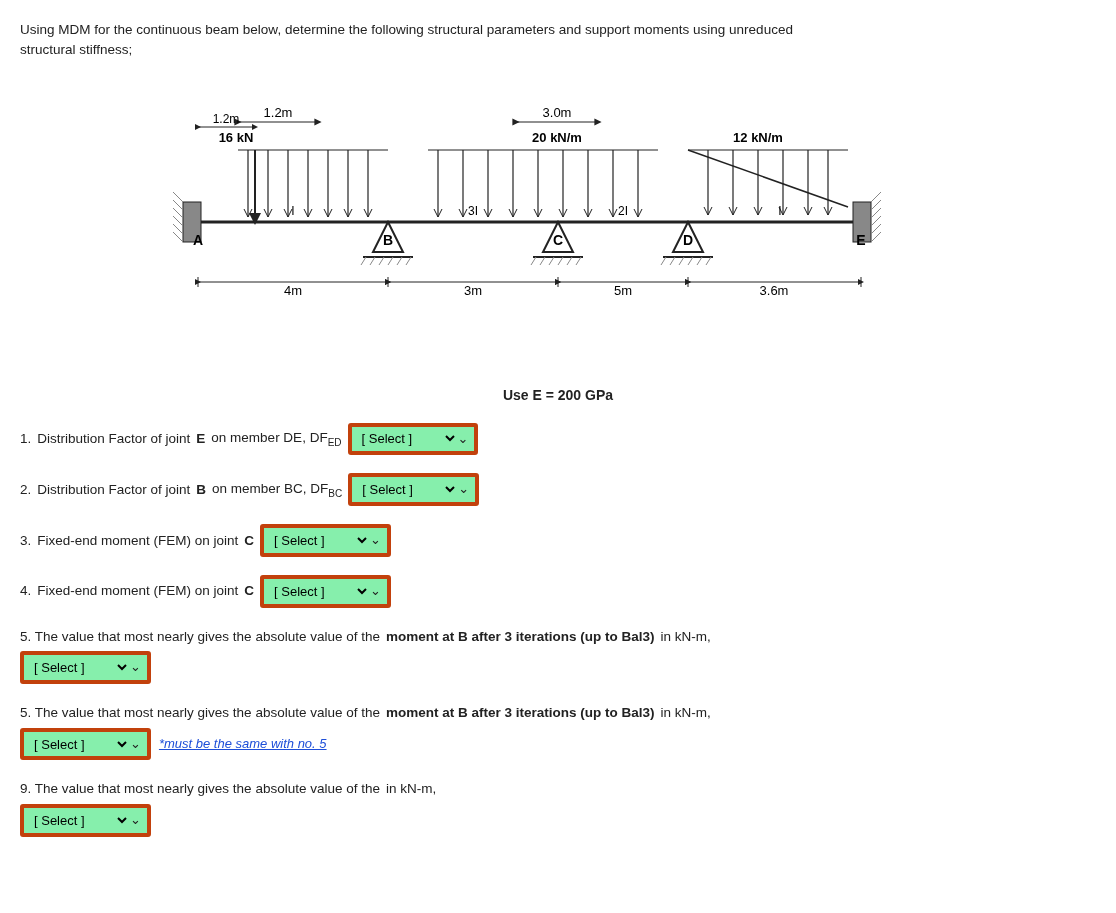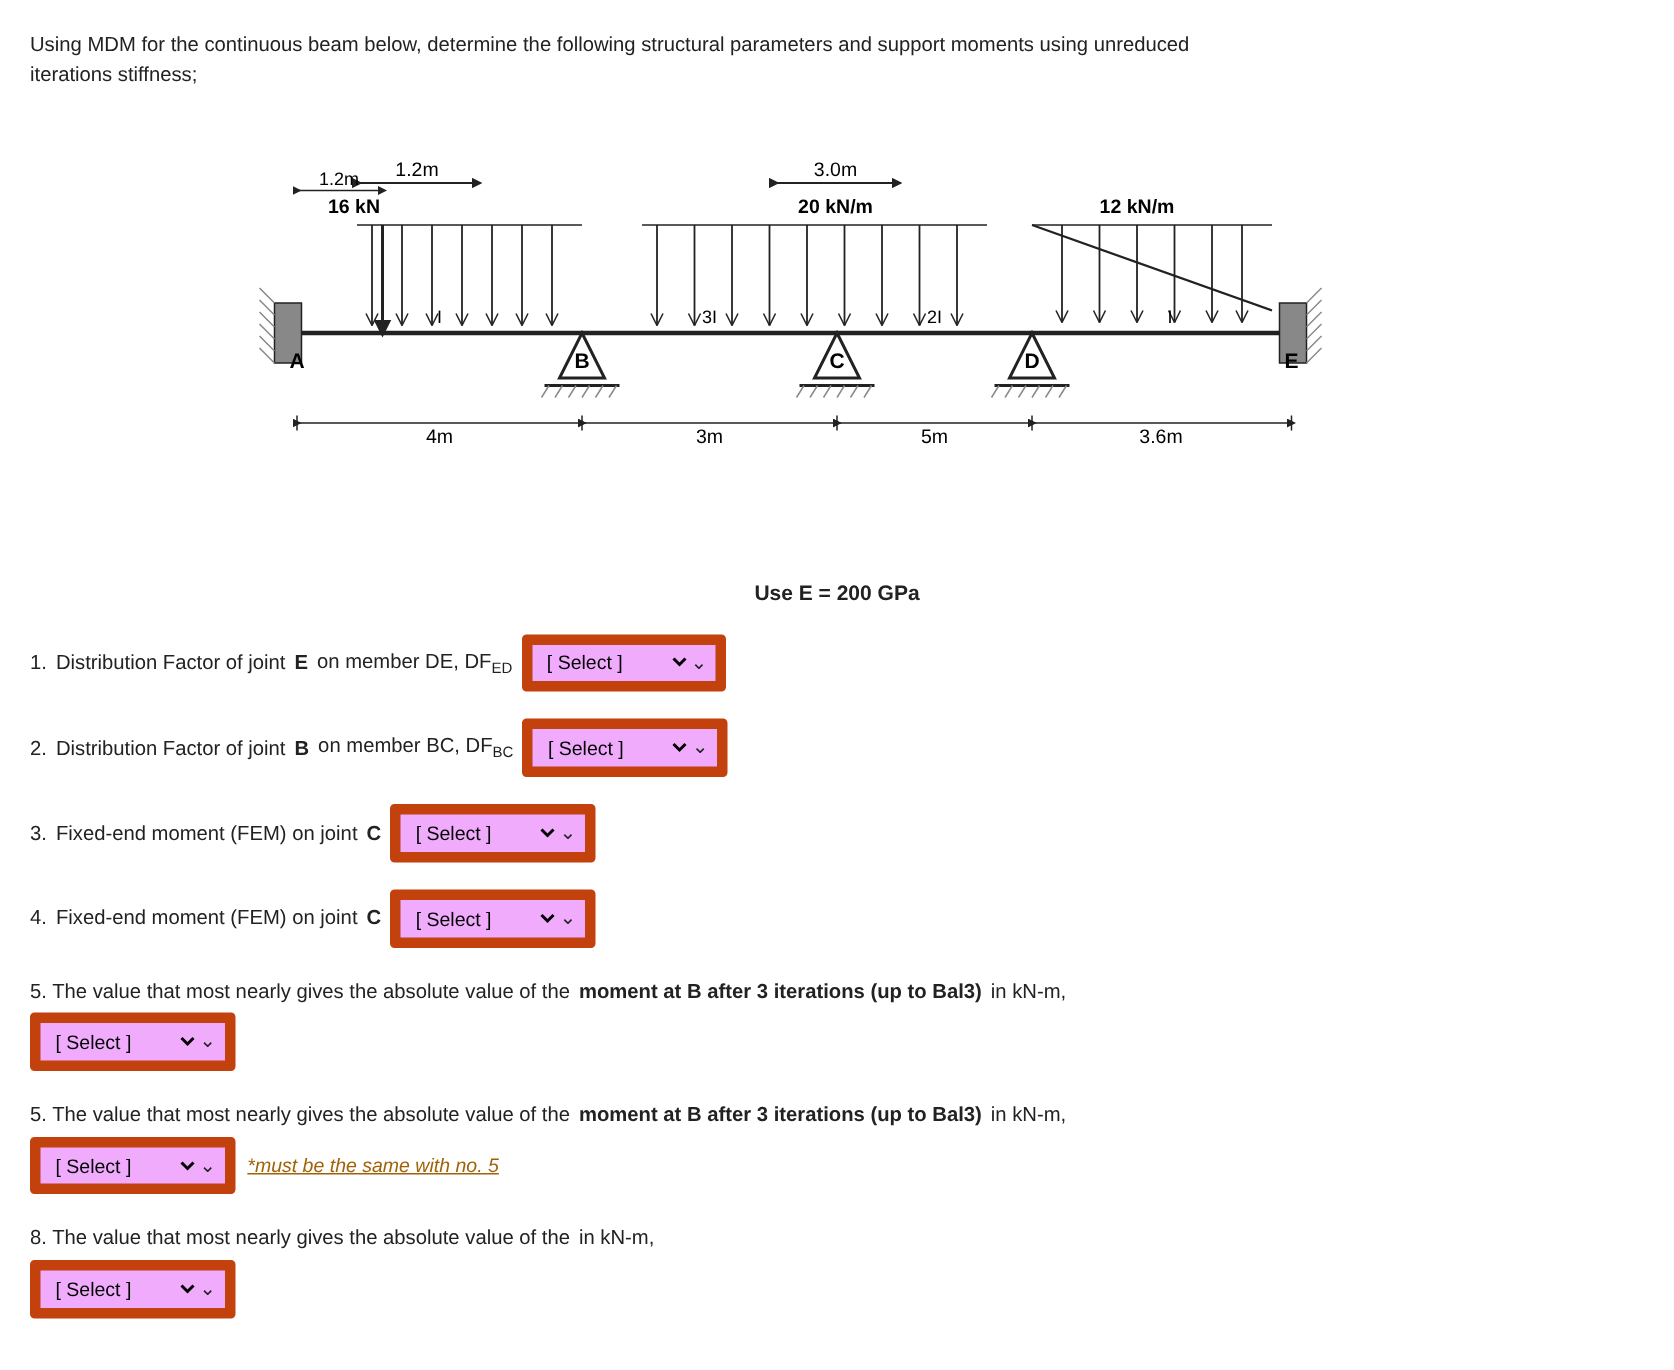--- a/index.html
+++ b/index.html
@@ -38,56 +38,56 @@
     }
     .question-block p {
       display: flex;
       align-items: center;
       flex-wrap: wrap;
       gap: 6px;
     }
     .select-wrapper {
       display: inline-flex;
       align-items: center;
-      border: 7px solid #c2410c;
+      border: 4px solid #c2410c;
       border-radius: 3px;
       padding: 2px 6px;
       min-width: 120px;
-      background: #f0abfc;
+      background: #86efac;
       cursor: pointer;
       font-size: 13px;
     }
     .select-wrapper select {
       border: none;
       outline: none;
       background: transparent;
       font-size: 13px;
       cursor: pointer;
       min-width: 100px;
     }
     .note-text {
       font-style: italic;
       text-decoration: underline;
       font-size: 13px;
-      color: #a16207;
+      color: #1d4ed8;
     }
     .inline-select-row {
       display: flex;
       align-items: center;
       gap: 8px;
       margin-top: 4px;
     }
     sub { font-size: 10px; }
   </style>
 </head>
 <body>
 
 <div class="intro-text">
   <span>Using MDM for the continuous beam below, determine the following structural parameters and support moments using unreduced</span><br>
-  <span>iterations stiffness;</span>
+  <span>structural stiffness;</span>
 </div>
 
 <div class="diagram-container">
 <svg class="beam-diagram" viewBox="0 0 780 310" xmlns="http://www.w3.org/2000/svg">
 
   <line x1="70" y1="55" x2="150" y2="55" stroke="#222" stroke-width="1.2" marker-end="url(#arrow)" marker-start="url(#arrow)"></line>
   <text x="110" y="50" text-anchor="middle" font-size="13" font-family="Arial">1.2m</text>
 
   <line x1="348" y1="55" x2="430" y2="55" stroke="#222" stroke-width="1.2" marker-end="url(#arrow)" marker-start="url(#arrow)"></line>
   <text x="389" y="50" text-anchor="middle" font-size="13" font-family="Arial">3.0m</text>
@@ -374,21 +374,21 @@
         <option>20.00</option><option>25.00</option><option>30.00</option>
       </select>
       <span>⌄</span>
     </span>
     <span class="note-text">*must be the same with no. 5</span>
   </div>
 </div>
 
 <div class="question-block">
   <p>
-    <span>8. The value that most nearly gives the absolute value of the </span>
+    <span>9. The value that most nearly gives the absolute value of the </span>
     <span> in kN-m,</span>
   </p>
   <div class="inline-select-row">
     <span class="select-wrapper">
       <select id="q6">
         <option>[ Select ]</option>
         <option>5.00</option><option>10.00</option><option>15.00</option>
         <option>20.00</option><option>25.00</option><option>30.00</option>
       </select>
       <span>⌄</span>

